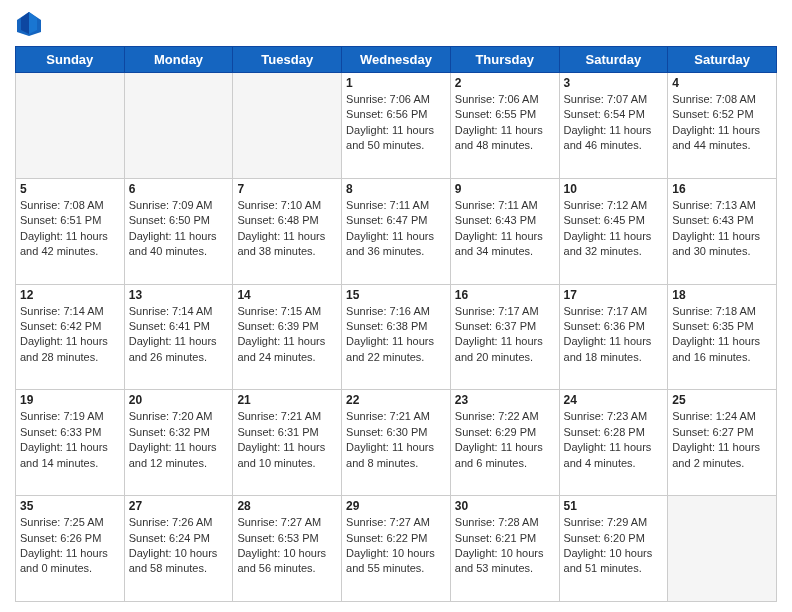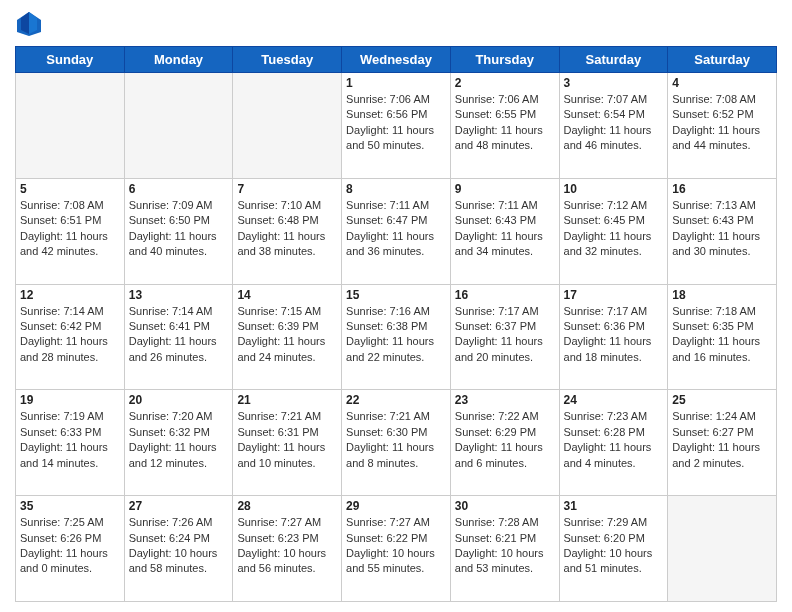--- a/index.html
+++ b/index.html
@@ -324,40 +324,40 @@
           <td>
             <div class="day-number">27</div>
             <div class="day-info">Sunrise: 7:26 AM
 Sunset: 6:24 PM
 Daylight: 10 hours
 and 58 minutes.</div>
           </td>
           <td>
             <div class="day-number">28</div>
             <div class="day-info">Sunrise: 7:27 AM
-Sunset: 6:23 PM
+Sunset: 6:53 PM
 Daylight: 10 hours
 and 56 minutes.</div>
           </td>
           <td>
             <div class="day-number">29</div>
             <div class="day-info">Sunrise: 7:27 AM
 Sunset: 6:22 PM
 Daylight: 10 hours
 and 55 minutes.</div>
           </td>
           <td>
             <div class="day-number">30</div>
             <div class="day-info">Sunrise: 7:28 AM
 Sunset: 6:21 PM
 Daylight: 10 hours
 and 53 minutes.</div>
           </td>
           <td>
-            <div class="day-number">31</div>
+            <div class="day-number">51</div>
             <div class="day-info">Sunrise: 7:29 AM
 Sunset: 6:20 PM
 Daylight: 10 hours
 and 51 minutes.</div>
           </td>
           <td class="other-month"></td>
         </tr>
       </tbody>
   </table>
 </div>

